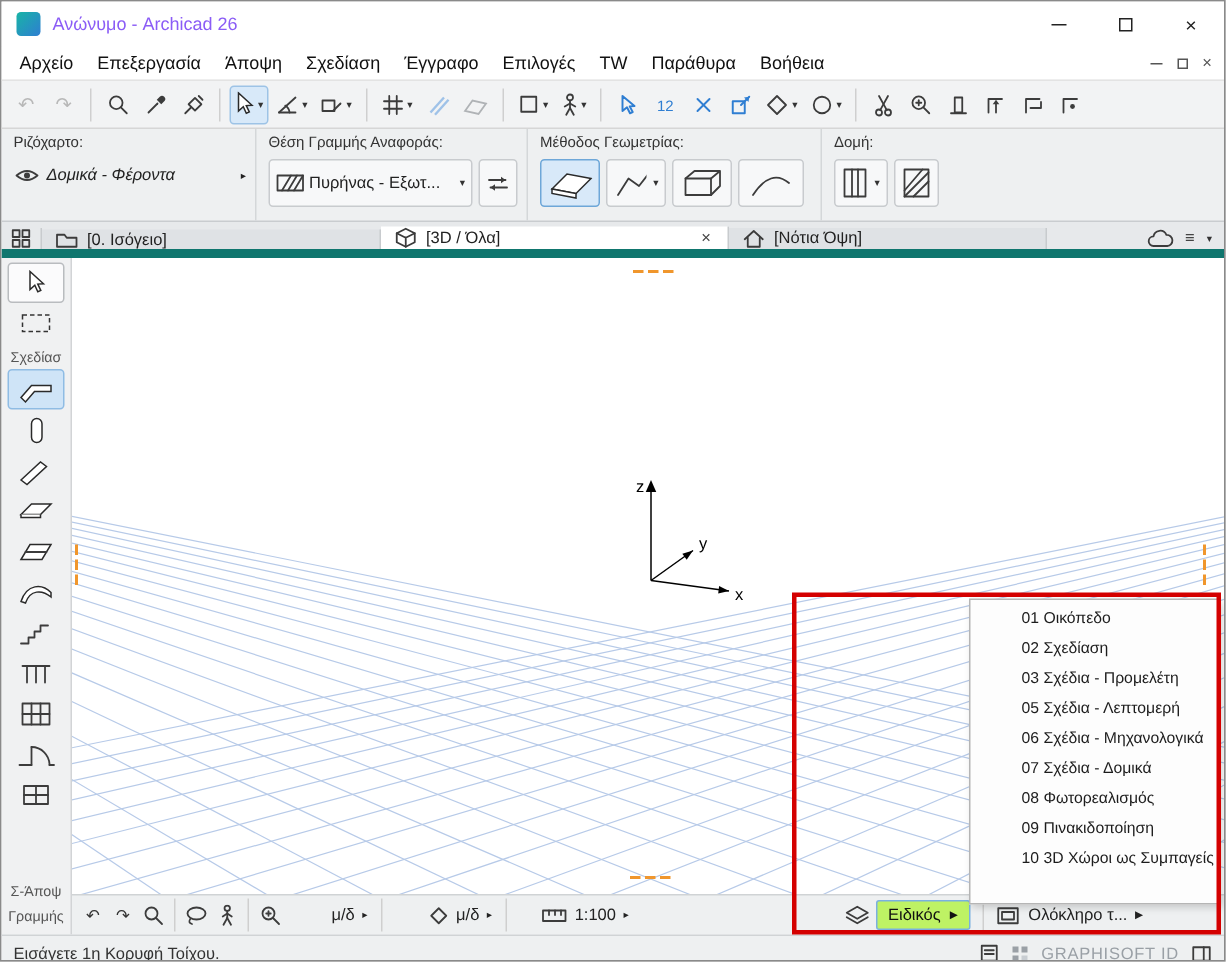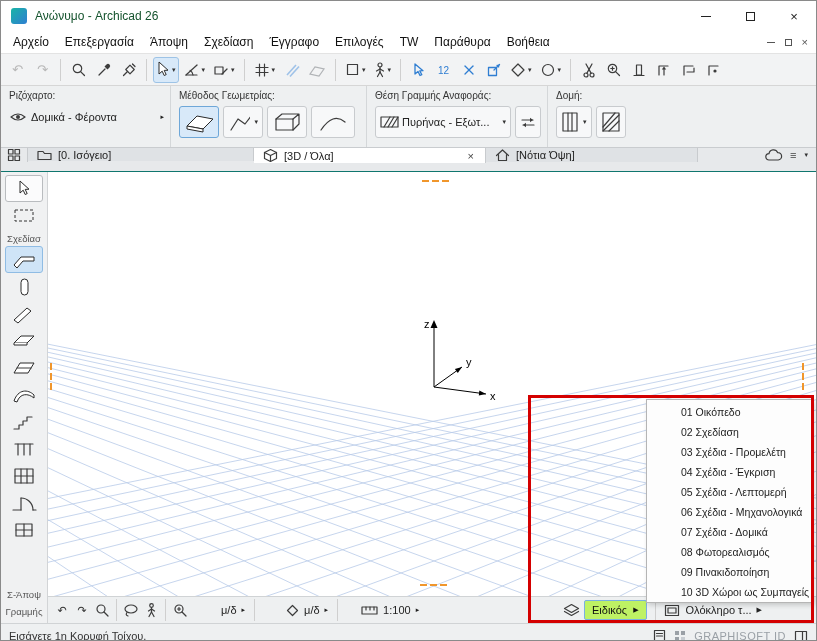--- a/index.html
+++ b/index.html
@@ -6,21 +6,21 @@
   body{font-family:"Liberation Sans","DejaVu Sans",sans-serif;background:#666}
   svg{display:block}
   .ic{fill:none;stroke:#3c3c3c;stroke-width:1.2;stroke-linecap:round;stroke-linejoin:round}
   .icb{fill:none;stroke:#2f7ed2;stroke-width:1.3;stroke-linecap:round;stroke-linejoin:round}
   .icf{fill:#fff;stroke:#2a2a2a;stroke-width:1}
   .window{position:relative;width:817px;height:641px;background:#fff;border:1px solid #8a8a8a;overflow:hidden;margin:0 auto}
   .band{position:absolute;left:0;right:0}
   
   .titlebar{top:0;height:30px;background:#fff;display:flex;align-items:center;padding-left:10px}
   .app-icon{width:16px;height:16px;border-radius:3px;background:linear-gradient(135deg,#18b4a6,#2f7ed2);margin-right:8px}
-  .title-text{font-size:12px;color:#14532d}
+  .title-text{font-size:12px;color:#8b5cf6}
   .win-controls{margin-left:auto;display:flex;height:30px}
   .wbtn{width:44px;height:30px;display:flex;align-items:center;justify-content:center;font-size:13px;color:#222}
   .glyph-min{width:10px;height:1px;background:#222}
   .glyph-max{width:9px;height:9px;border:1px solid #222}
   
   .menubar{top:30px;height:22px;background:#fff;display:flex;align-items:center;font-size:12px;color:#111;padding-left:4px}
   .menu-item{padding:2px 8px}
   .doc-controls{margin-left:auto;display:flex;align-items:center;gap:10px;padding-right:8px;color:#555}
   .glyph-min-s{width:8px;height:1px;background:#555}
   .glyph-rest-s{width:7px;height:7px;border:1px solid #555}
@@ -34,23 +34,23 @@
   .caret{font-size:7px;color:#333;margin-left:2px}
   
   .infobar{top:85px;height:62px;background:#eef0f1;border-bottom:1px solid #c9cccf;display:flex}
   .info-sec{position:relative;border-right:1px solid #d4d7d9;padding:4px 6px 0 8px;overflow:hidden;flex:none}
   .info-label{font-size:10px;color:#333;margin-bottom:5px;white-space:nowrap}
   .info-row{display:flex;align-items:center;gap:4px}
   .flat-btn{font-size:11px;color:#222;padding:7px 4px;white-space:nowrap}
   .sq-btn{height:32px;display:flex;align-items:center;justify-content:center;border:1px solid #c8cbce;border-radius:3px;background:#f7f8f9;padding:0 4px;gap:2px}
   .sq-btn.sel{background:#d8e9f9;border-color:#6ea7d8}
   .combo-text{font-size:11px;color:#222;white-space:nowrap}
-  .italic{}
-  
-  .tabbar{top:147px;height:24px;background:#e7e9eb;border-bottom:1px solid #0f766e;display:flex;align-items:flex-start;font-size:11px;color:#222}
+  .italic{font-style:italic}
+  
+  .tabbar{top:147px;height:24px;background:#e7e9eb;border-bottom:6px solid #0f766e;display:flex;align-items:flex-end;font-size:11px;color:#222}
   .tab{display:flex;align-items:center;gap:6px;padding:0 9px;background:#dfe2e5;border-right:1px solid #c8cbce;white-space:nowrap}
   .tab.active{background:#fff}
   .tab-close{margin-left:auto;font-size:11px;color:#444;padding:0 2px}
   .tabbar-left{display:flex;align-items:center;padding:0 6px;border-right:1px solid #c8cbce}
   .tabbar-right{margin-left:auto;display:flex;align-items:center;gap:6px;padding:0 8px}
   
   .toolbox{position:absolute;top:171px;left:0;width:47px;height:451px;background:#f0f1f2;border-right:1px solid #d2d4d6;display:flex;flex-direction:column;align-items:center;padding-top:3px}
   .tool{width:38px;height:27px;display:flex;align-items:center;justify-content:center;border:1px solid transparent;border-radius:3px;flex:none}
   .tool.framed{border-color:#b9bcbf;background:#fbfbfc}
   .tool.sel{background:#cfe4f7;border-color:#8fbce4}
@@ -286,20 +286,43 @@
   <div class="band infobar">
     <div class="info-sec" style="width:170px">
       <div class="info-label">Ριζόχαρτο:</div>
       <div class="info-row" style="padding-top:5px">
         <svg width="18" height="12">
             <path class="ic" d="M2,6 Q9,0 16,6 Q9,12 2,6 Z"></path>
             <circle cx="9" cy="6" r="2" fill="#3c3c3c"></circle>
           </svg>
         <span class="combo-text italic">Δομικά - Φέροντα</span>
         <span class="bb-arrow" style="margin-left:auto">▸</span>
+      </div>
+    </div>
+    <div class="info-sec" style="width:181px">
+      <div class="info-label">Θέση Γραμμής Αναφοράς:</div>
+      <div class="info-row">
+        <span class="sq-btn" style="flex:1;justify-content:flex-start">
+            <svg width="20" height="14">
+              <rect class="ic" x="1" y="2" width="17" height="10"></rect>
+              <line class="ic" x1="4" y1="12" x2="10" y2="2"></line>
+              <line class="ic" x1="8" y1="12" x2="14" y2="2"></line>
+              <line class="ic" x1="12" y1="12" x2="18" y2="2"></line>
+            </svg>
+            <span class="combo-text">Πυρήνας - Εξωτ...</span>
+            <span class="caret" style="margin-left:auto">▾</span>
+          </span>
+        <span class="sq-btn">
+            <svg width="16" height="14">
+              <line class="ic" x1="2" y1="5" x2="13" y2="5"></line>
+              <path d="M13,5 l-3,-2.2 v4.4 z" fill="#3c3c3c"></path>
+              <line class="ic" x1="14" y1="10" x2="3" y2="10"></line>
+              <path d="M3,10 l3,-2.2 v4.4 z" fill="#3c3c3c"></path>
+            </svg>
+          </span>
       </div>
     </div>
     <div class="info-sec" style="width:196px">
       <div class="info-label">Μέθοδος Γεωμετρίας:</div>
       <div class="info-row">
         <span class="sq-btn sel" style="width:40px">
             <svg width="32" height="26">
               <path class="icf" d="M3,17 L13,7 L29,10 L19,20 Z"></path>
               <path class="icf" d="M3,17 L3,20 L19,23 L19,20 Z"></path>
             </svg>
@@ -312,43 +335,20 @@
           </span>
         <span class="sq-btn" style="width:40px">
             <svg width="30" height="24">
               <rect class="ic" x="4" y="9" width="17" height="11"></rect>
               <path class="ic" d="M4,9 L10,4 L27,4 L21,9 M27,4 L27,14 L21,20"></path>
             </svg>
           </span>
         <span class="sq-btn" style="width:44px">
             <svg width="30" height="24">
               <path class="ic" d="M3,20 Q15,2 27,12"></path>
-            </svg>
-          </span>
-      </div>
-    </div>
-    <div class="info-sec" style="width:181px">
-      <div class="info-label">Θέση Γραμμής Αναφοράς:</div>
-      <div class="info-row">
-        <span class="sq-btn" style="flex:1;justify-content:flex-start">
-            <svg width="20" height="14">
-              <rect class="ic" x="1" y="2" width="17" height="10"></rect>
-              <line class="ic" x1="4" y1="12" x2="10" y2="2"></line>
-              <line class="ic" x1="8" y1="12" x2="14" y2="2"></line>
-              <line class="ic" x1="12" y1="12" x2="18" y2="2"></line>
-            </svg>
-            <span class="combo-text">Πυρήνας - Εξωτ...</span>
-            <span class="caret" style="margin-left:auto">▾</span>
-          </span>
-        <span class="sq-btn">
-            <svg width="16" height="14">
-              <line class="ic" x1="2" y1="5" x2="13" y2="5"></line>
-              <path d="M13,5 l-3,-2.2 v4.4 z" fill="#3c3c3c"></path>
-              <line class="ic" x1="14" y1="10" x2="3" y2="10"></line>
-              <path d="M3,10 l3,-2.2 v4.4 z" fill="#3c3c3c"></path>
             </svg>
           </span>
       </div>
     </div>
     <div class="info-sec" style="flex:1;border-right:none">
       <div class="info-label">Δομή:</div>
       <div class="info-row">
         <span class="sq-btn">
             <svg width="18" height="22">
               <rect class="ic" x="2" y="2" width="14" height="18"></rect>
@@ -584,21 +584,20 @@
         <span class="mdash-v"></span>
         <span class="mdash-v"></span>
         <span class="mdash-v"></span>
       </div>
   </div>
 
   <div class="popup">
     <div class="popup-item">01 Οικόπεδο</div>
     <div class="popup-item">02 Σχεδίαση</div>
     <div class="popup-item">03 Σχέδια - Προμελέτη</div>
-    <div class="popup-item">04 Σχέδια - Έγκριση</div>
     <div class="popup-item">05 Σχέδια - Λεπτομερή</div>
     <div class="popup-item">06 Σχέδια - Μηχανολογικά</div>
     <div class="popup-item">07 Σχέδια - Δομικά</div>
     <div class="popup-item">08 Φωτορεαλισμός</div>
     <div class="popup-item">09 Πινακιδοποίηση</div>
     <div class="popup-item">10 3D Χώροι ως Συμπαγείς</div>
   </div>
 
   <div class="redbox"></div>
 

